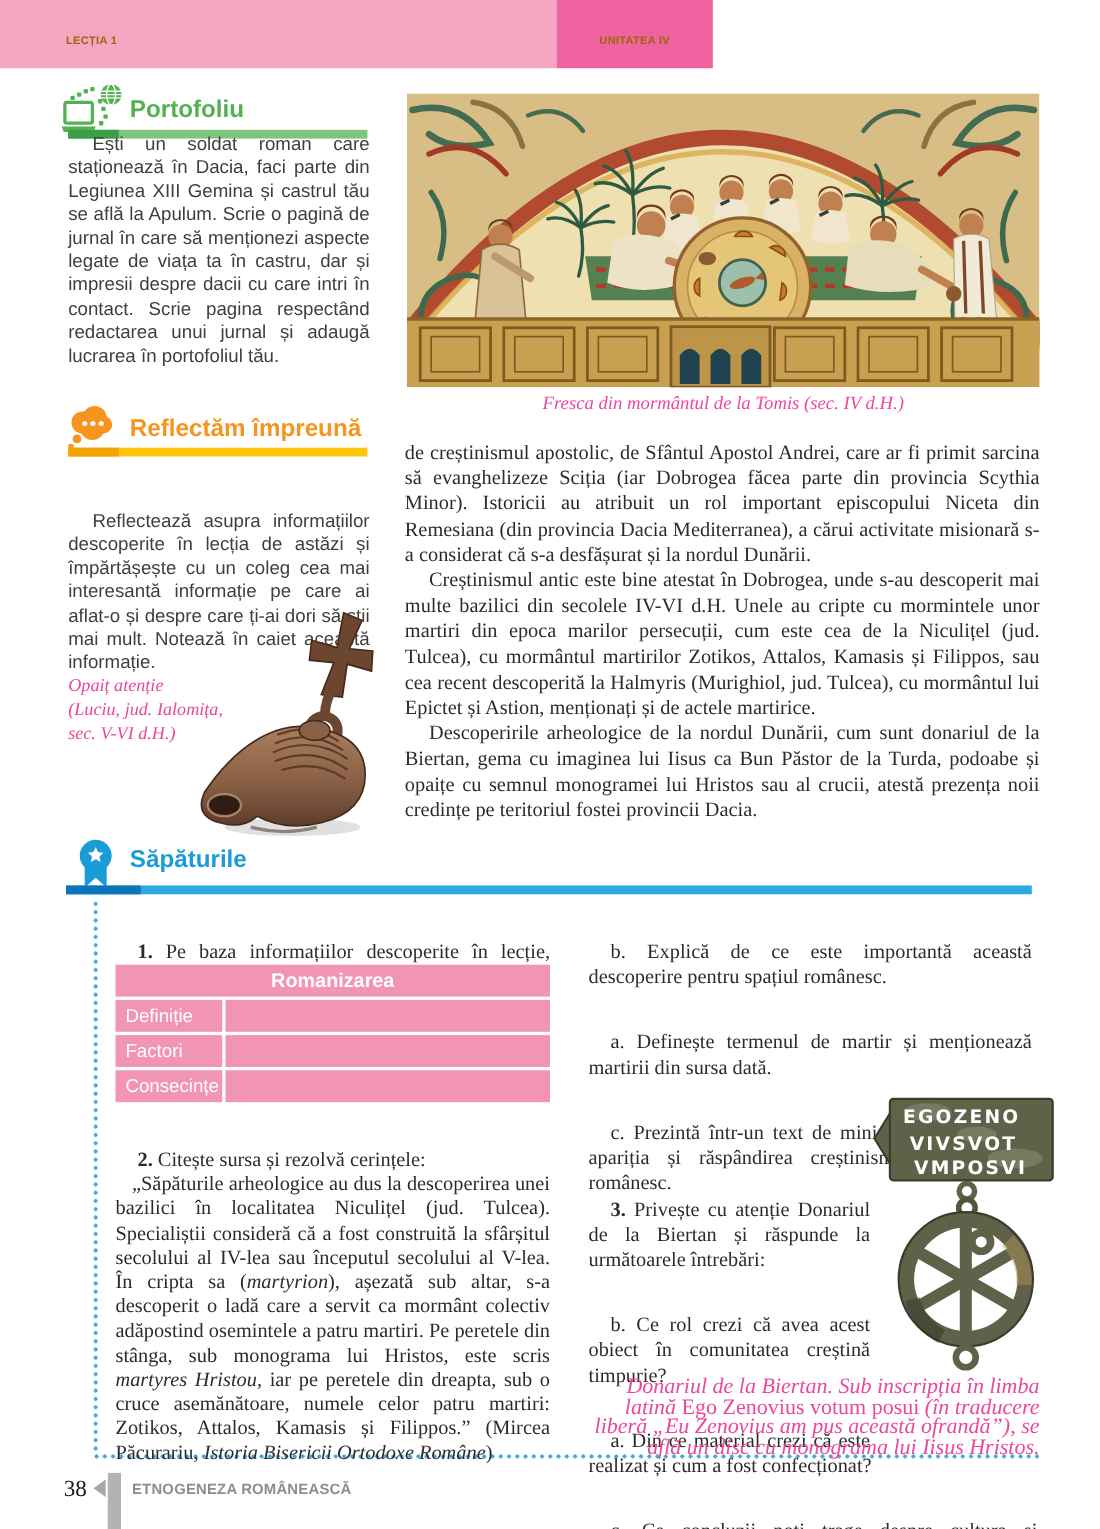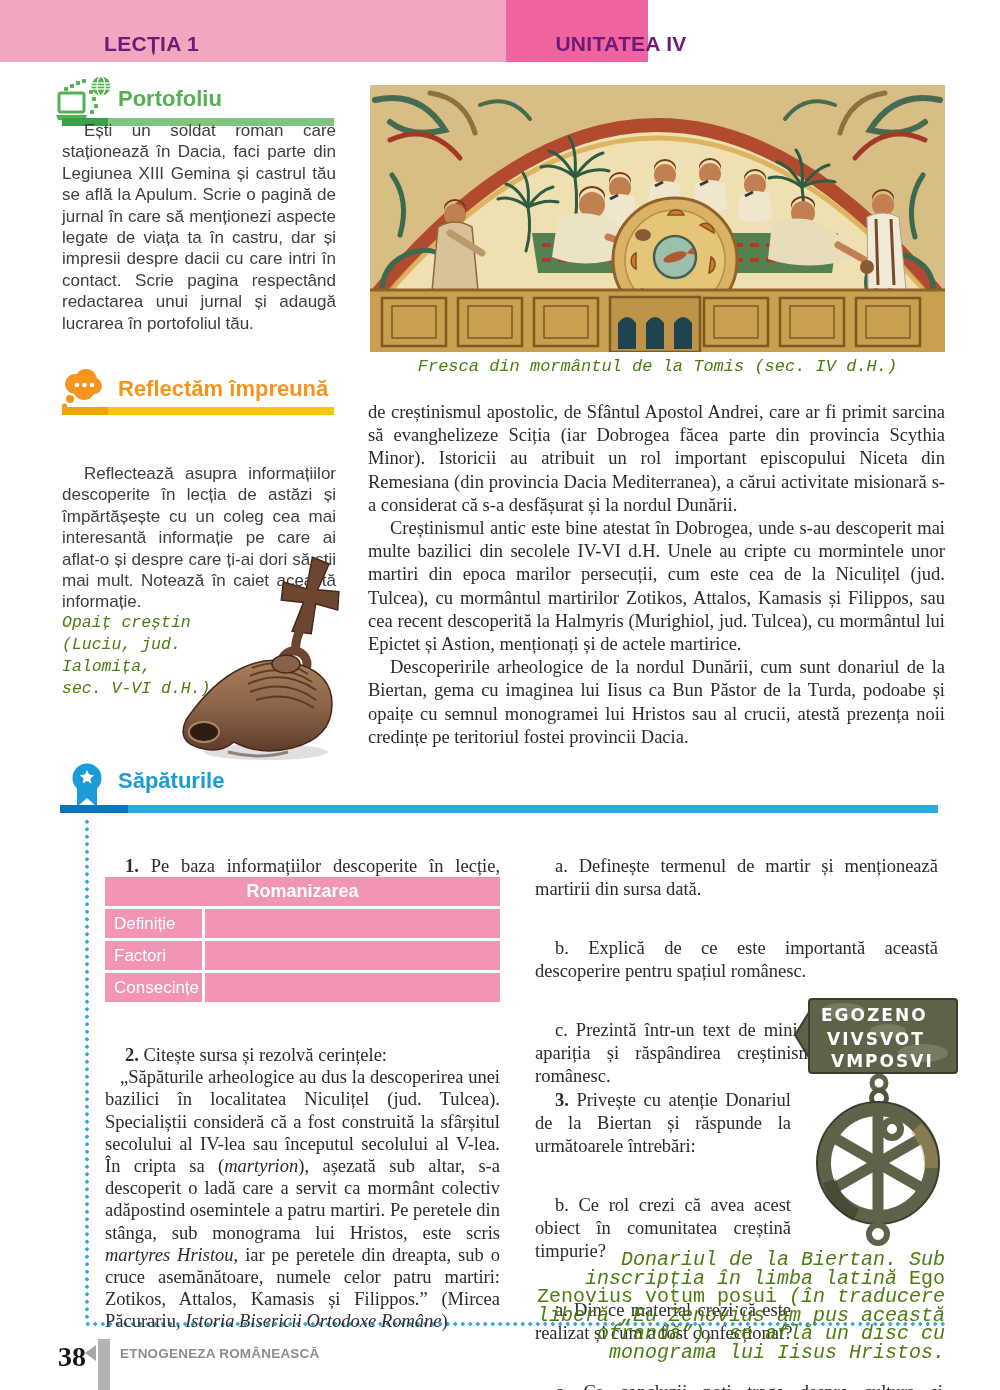--- a/index.html
+++ b/index.html
@@ -2,54 +2,54 @@
 <html><head>
 <meta charset="utf-8">
 <style>
   html,body{margin:0;padding:0;background:#ffffff;}
   .page{position:relative;width:1000px;height:1390px;background:#fff;overflow:hidden;
         font-family:"Liberation Sans",sans-serif;}
   .abs{position:absolute;}
   
   .hdr-bar-light{left:0;top:0;width:506px;height:62px;background:#f3a5c2;}
   .hdr-bar-dark{left:506px;top:0;width:142px;height:62px;background:#ee63a0;}
-  .hdr-label{color:#701a75;font-weight:bold;font-size:21px;letter-spacing:.3px;margin-left:44px;}
+  .hdr-label{color:#a16207;font-weight:bold;font-size:10px;letter-spacing:.3px;}
   
   .sec-title{font-weight:bold;font-size:22px;}
   .rule{height:8px;}
   
   .sans-body{font-size:17px;line-height:21.4px;color:#3e3e3e;text-align:justify;}
   .sans-body p{margin:0;text-indent:22px;}
   
   .serif{font-family:"Liberation Serif","DejaVu Serif",serif;color:#2d2a2b;}
   .article{font-size:18.5px;line-height:23.2px;text-align:justify;}
   .article p{margin:0;}
   .article p.ind{text-indent:22px;}
   .ex{font-family:"Liberation Serif","DejaVu Serif",serif;color:#2d2a2b;
       font-size:18.5px;line-height:22.2px;text-align:justify;}
   .ex p{margin:0;}
   .ex p.ind{text-indent:20px;margin-top:36px;}
   .ex p.qind{text-indent:15px;}
   .it{font-style:italic;}
-  .cap{font-family:Liberation Mono, monospace;font-style:italic;color:#4d7c0f;}
+  .cap{font-family:Liberation Serif, serif;font-style:italic;color:#ec4899;}
   
   .tbl{display:grid;grid-template-columns:97px 295px;gap:3px;width:395px;}
   .tbl>div{background:#f294b4;height:29px;display:flex;align-items:center;}
   .tbl .hdrcell{grid-column:1/3;color:#fff;font-weight:bold;font-size:18px;justify-content:center;}
   .tbl .lbl{color:#fff;font-size:17px;padding-left:9px;}
   
   .dots-v{width:6px;background-image:radial-gradient(circle,#3aa8dc 1.6px,transparent 2px);
           background-size:6px 7.5px;background-position:center top;}
   .dots-h{height:6px;background-image:radial-gradient(circle,#3aa8dc 1.6px,transparent 2px);
           background-size:7.5px 6px;background-position:left center;}
   
   .tri{width:0;height:0;border-top:8px solid transparent;border-bottom:8px solid transparent;
        border-right:11px solid #a7a7a7;}
   .ftr-chapter{color:#8d8d8d;font-weight:bold;font-size:13.5px;letter-spacing:.2px;}
-  .pgnum{font-family:"Liberation Serif",serif;font-weight:bold;font-size:28px;color:#161616;}
+  .pgnum{font-family:"Liberation Serif",serif;font-weight:normal;font-size:21px;color:#161616;}
 </style>
 </head>
 <body>
 
 <div class="page">
 
   <div class="abs hdr-bar-light"></div>
   <div class="abs hdr-bar-dark"></div>
   <div class="abs hdr-label" style="left:60px;top:32px;">LECȚIA 1</div>
   <div class="abs hdr-label" style="left:506px;top:32px;width:142px;text-align:center;">UNITATEA IV</div>
@@ -130,21 +130,21 @@
       <path d="M80,132 q36,-16 68,6"></path>
         <path d="M82,140 q36,-14 66,8"></path>
       <path d="M88,148 q32,-10 58,8"></path>
     </g>
     <ellipse cx="118" cy="112" rx="14" ry="9" fill="#8a6147" stroke="#46291a" stroke-width="1.5"></ellipse>
 
     <ellipse cx="36" cy="180" rx="15" ry="10" fill="#2f1c12"></ellipse>
     <ellipse cx="36" cy="180" rx="15" ry="10" fill="none" stroke="#c9a87f" stroke-width="2" opacity="0.7"></ellipse>
     <path d="M60,200 q30,8 60,0" stroke="#3a2418" stroke-width="3" fill="none" opacity="0.5"></path>
   </svg>
-  <div class="abs cap" style="left:62px;top:612px;width:160px;font-size:16.5px;line-height:22px;white-space:pre-line;">Opaiț creștin
+  <div class="abs cap" style="left:62px;top:612px;width:160px;font-size:16.5px;line-height:22px;white-space:pre-line;">Opaiț atenție
 (Luciu, jud. Ialomița,
 sec. V-VI d.H.)</div>
 
   <svg class="abs" style="left:370px;top:85px;" width="575" height="267" viewBox="0 0 575 267">
     <rect width="575" height="267" fill="#d8bd85"></rect>
 
     <path d="M-25,250 Q287,-170 600,250 L600,267 L-25,267 Z" fill="#eee0b0"></path>
     <path d="M-25,250 Q287,-170 600,250" stroke="#b14a2e" stroke-width="14" fill="none"></path>
     <path d="M-25,262 Q287,-156 600,262" stroke="#d9a94e" stroke-width="5" fill="none" opacity="0.8"></path>
 
@@ -322,22 +322,22 @@
     <div class="val"></div>
   </div>
 
   <div class="abs ex" style="left:105px;top:1008px;width:395px;">
     <p class="ind"><b>2.</b>
       <span>Citește sursa și rezolvă cerințele:</span></p>
     <p class="qind"><span>„Săpăturile arheologice au dus la descoperirea unei bazilici în localitatea Niculițel (jud. Tulcea). Specialiștii consideră că a fost construită la sfârșitul secolului al IV-lea sau începutul secolului al V-lea. În cripta sa (</span><span class="it">martyrion</span><span>), așezată sub altar, s-a descoperit o ladă care a servit ca mormânt colectiv adăpostind osemintele a patru martiri. Pe peretele din stânga, sub monograma lui Hristos, este scris </span><span class="it">martyres Hristou</span><span>, iar pe peretele din dreapta, sub o cruce asemănătoare, numele celor patru martiri: Zotikos, Attalos, Kamasis și Filippos.” (Mircea Păcurariu, </span><span class="it">Istoria Bisericii Ortodoxe Române</span><span>)</span></p>
   </div>
 
   <div class="abs ex" style="left:535px;top:819px;width:403px;line-height:23px;">
+    <p class="ind">b. Explică de ce este importantă această descoperire pentru spațiul românesc.</p>
     <p class="ind">a. Definește termenul de martir și menționează martirii din sursa dată.</p>
-    <p class="ind">b. Explică de ce este importantă această descoperire pentru spațiul românesc.</p>
     <p class="ind">c. Prezintă într-un text de minimum zece rânduri apariția și răspândirea creștinismului în spațiul românesc.</p>
   </div>
 
   <svg class="abs" style="left:793px;top:993px;" width="168" height="255" viewBox="0 0 168 255">
 
     <polygon points="18,16 2,42 18,68" fill="#5f6249" stroke="#3c3e2c" stroke-width="2"></polygon>
     <rect x="16" y="6" width="148" height="74" rx="3" fill="#5f6249" stroke="#3c3e2c" stroke-width="2"></rect>
     <g fill="#8f927a" opacity="0.5">
       <ellipse cx="50" cy="18" rx="22" ry="8"></ellipse>
         <ellipse cx="130" cy="60" rx="25" ry="9"></ellipse>

